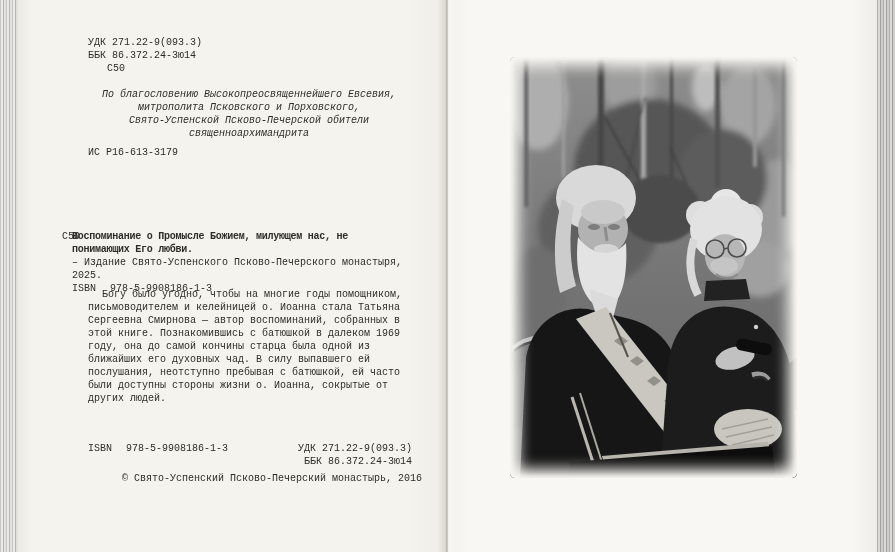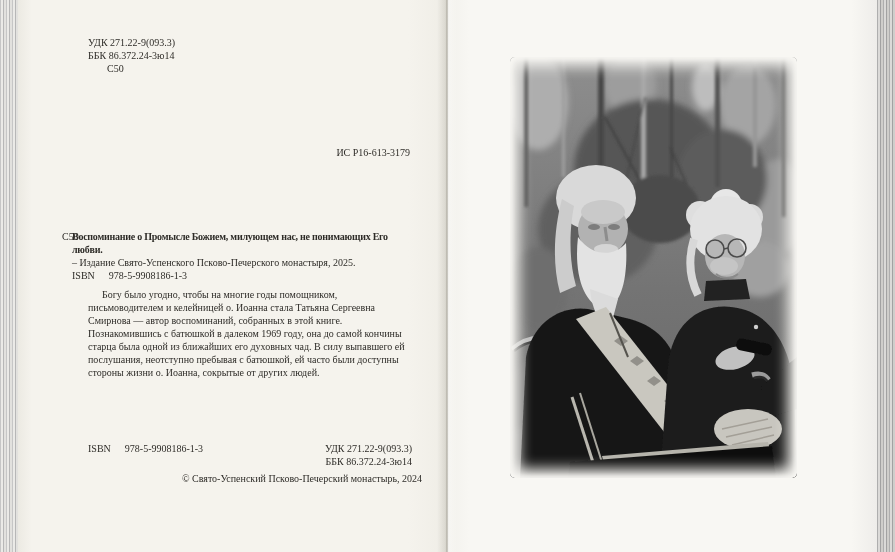--- a/index.html
+++ b/index.html
@@ -1,35 +1,35 @@
 <!DOCTYPE html>
 <html><head>
 <meta charset="utf-8">
 <style>
   html,body{margin:0;padding:0;background:#ddd;}
   .scan{position:relative;width:895px;height:552px;overflow:hidden;
-        font-family:Liberation Serif, serif;color:#2e2c28;background:#f4f2ec;}
+        font-family:Liberation Mono, monospace;color:#2e2c28;background:#f4f2ec;}
 
   
   .edge-strip{position:absolute;top:0;height:552px;width:18px;}
   .edge-left{left:0;background:repeating-linear-gradient(90deg,#c6c6c6 0 1px,#ebeae7 1px 3px,#b7b7b7 3px 4px,#e2e1de 4px 6px);}
   .edge-right{left:877px;background:repeating-linear-gradient(90deg,#aeaeae 0 1px,#dbdad8 1px 3px,#a2a2a2 3px 4px,#cfcecb 4px 6px);}
 
   .page{position:absolute;top:0;height:552px;}
   .page-left{left:18px;width:429px;background:linear-gradient(90deg,#eceae3 0,#f5f3ed 14px,#f5f3ed 390px,#efede6 429px);}
   .page-right{left:447px;width:430px;background:linear-gradient(90deg,#f2f1ec 0,#f8f7f3 22px,#f8f7f3 404px,#eeedea 430px);}
   .gutter{position:absolute;top:0;left:437px;width:20px;height:552px;pointer-events:none;
           background:linear-gradient(90deg,rgba(95,90,75,0) 0%,rgba(95,90,75,0.14) 42%,rgba(80,75,60,0.38) 50%,rgba(255,255,255,0.35) 58%,rgba(95,90,75,0) 100%);}
 
   
   .lp{position:absolute;font-size:10px;line-height:13px;}
   .codes-top{top:36px;left:70px;}
   .codes-top .sign{padding-left:19px;}
   .blessing{top:88px;left:70px;width:322px;text-align:center;font-style:italic;}
-  .is-number{top:146px;left:70px;width:322px;text-align:right;}
+  .is-number{top:146px;left:70px;width:322px;text-align:left;}
   .card{top:230px;left:44px;width:348px;}
   .card .card-sign{position:absolute;left:0;top:0;}
   .card .card-text{margin-left:10px;}
   .card-title{font-weight:bold;letter-spacing:-0.25px;}
   .card .isbn-line{margin-top:0;}
   .isbn-gap{display:inline-block;width:14px;}
   .annotation{top:288px;left:70px;width:322px;}
   .annotation p{margin:0 0 5px 0;text-indent:14px;text-align:left;}
   .bottom-row{top:442px;left:70px;width:324px;display:flex;justify-content:space-between;align-items:flex-start;}
   .bottom-codes{text-align:right;}
@@ -50,20 +50,26 @@
   <div class="edge-strip edge-right"></div>
 
   <div class="page page-left">
 
     <div class="lp codes-top">
       <div>УДК 271.22-9(093.3)</div>
       <div>ББК 86.372.24-3ю14</div>
       <div class="sign">С50</div>
     </div>
 
+    <div class="lp blessing">
+      <div>По благословению Высокопреосвященнейшего Евсевия,</div>
+      <div>митрополита Псковского и Порховского,</div>
+      <div>Свято-Успенской Псково-Печерской обители</div>
+      <div>священноархимандрита</div>
+    </div>
 
     <div class="lp is-number">ИС Р16-613-3179</div>
 
     <div class="lp card">
       <span class="card-sign">С50</span>
       <div class="card-text">
         <div class="card-title">Воспоминание о Промысле Божием, милующем нас, не понимающих Его любви.</div>
         <div>– Издание Свято-Успенского Псково-Печерского монастыря, 2025.</div>
         <div class="isbn-line"><span>ISBN</span><span class="isbn-gap"></span><span>978-5-9908186-1-3</span></div>
       </div>
@@ -74,21 +80,21 @@
     </div>
 
     <div class="lp bottom-row">
       <div><span>ISBN</span><span class="isbn-gap"></span><span>978-5-9908186-1-3</span></div>
       <div class="bottom-codes">
         <div>УДК 271.22-9(093.3)</div>
         <div>ББК 86.372.24-3ю14</div>
       </div>
     </div>
 
-    <div class="lp copyright">© Свято-Успенский Псково-Печерский монастырь, 2024</div>
+    <div class="lp copyright">© Свято-Успенский Псково-Печерский монастырь, 2016</div>
   </div>
 
   <div class="page page-right">
     <div class="photo" role="img" aria-label="Черно-белая фотография: архимандрит Иоанн (Крестьянкин) с белой бородой и Татьяна Сергеевна Смирнова в очках на фоне леса">
       <svg viewBox="0 0 287 421">
         <defs>
           <filter id="b3" x="-20%" y="-20%" width="140%" height="140%">
               <feGaussianBlur stdDeviation="3.2"></feGaussianBlur>
             </filter>
           <filter id="b15" x="-20%" y="-20%" width="140%" height="140%">

